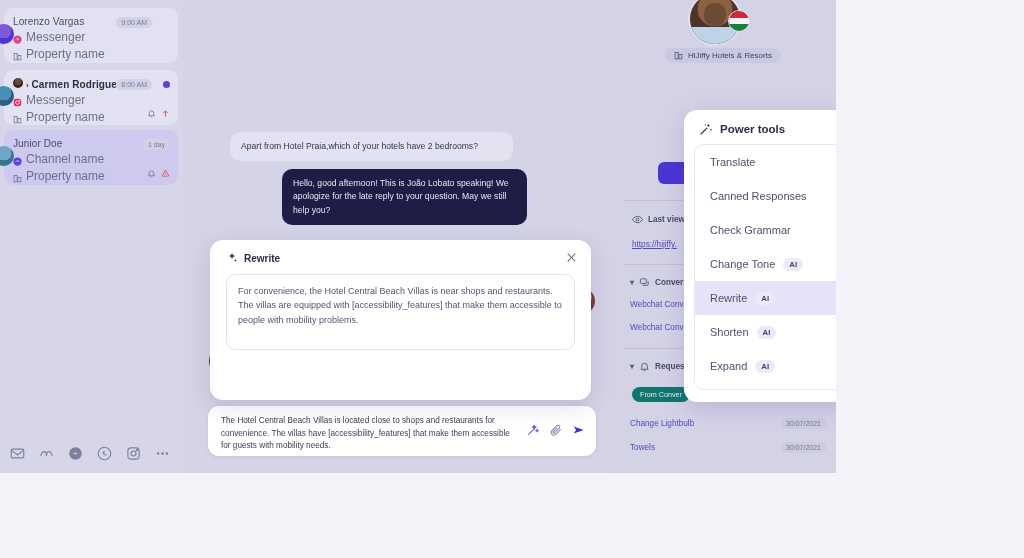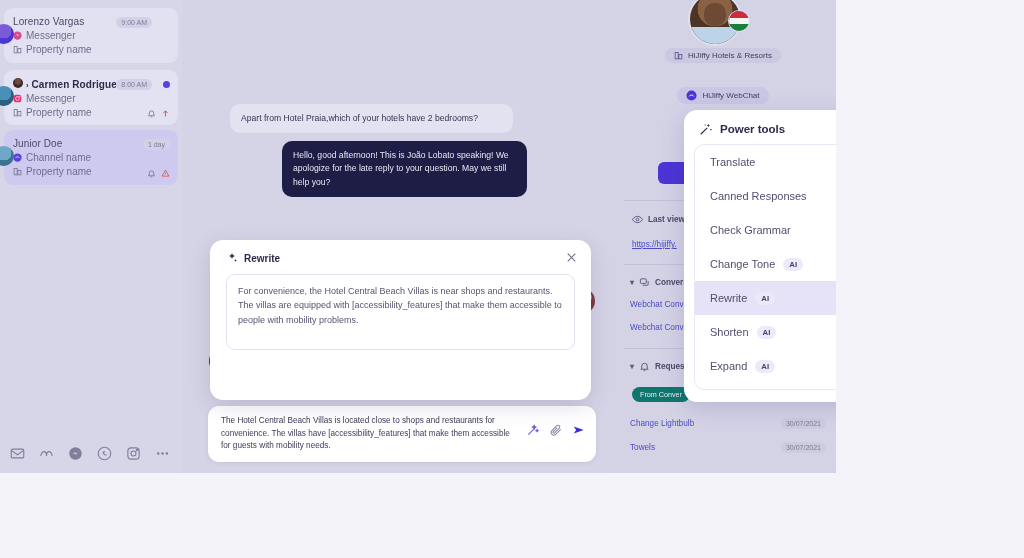--- a/index.html
+++ b/index.html
@@ -26,22 +26,22 @@
   }
   .conv-card.c1{top:8px;height:55px;background:#e2e1f1;}
   .conv-card.c2{top:70px;height:55px;background:#e3e2f2;}
   .conv-card.c3{top:130px;height:55px;background:#cec9ef;}
   .conv-name{
     font-size:10px;color:#4a4a68;letter-spacing:.1px;
     white-space:nowrap;overflow:hidden;
   }
   .conv-name.bold{font-weight:bold;color:#2c2c4a;}
   .conv-sub{
-    display:flex;align-items:center;gap:4px;margin-top:3px;
-    font-size:10px;color:#6e6e8c;white-space:nowrap;
+    display:flex;align-items:flex-end;gap:4px;margin-top:3px;
+    font-size:12px;color:#6e6e8c;white-space:nowrap;
   }
   .conv-sub .ic{width:9px;height:9px;flex:0 0 9px;display:block;}
   .conv-time{
     position:absolute;right:26px;top:9px;
     font-size:7px;color:#7b7b96;background:#d2d1e6;
     border-radius:7px;padding:2px 5px;
   }
   .conv-dot{
     position:absolute;right:8px;top:11px;width:7px;height:7px;
     border-radius:50%;background:#5b3fe0;
@@ -65,37 +65,37 @@
     box-sizing:border-box;
   }
   .chanbar .ci{width:15px;height:15px;display:block;}
   
   .thread{
     position:absolute;left:182px;top:0;right:226px;height:473px;
     background:#d5d4e6;
   }
   .bubble{
     position:absolute;border-radius:10px;font-size:8.6px;line-height:1.55;
-    padding:8px 11px;box-sizing:border-box;
+    padding:8px 11px;box-sizing:border-box;margin-top:28px;
   }
   .bubble.inb{background:#e3e2f1;color:#34344e;}
   .bubble.out{background:#1d1d46;color:#e8e7f3;}
   .b1{left:48px;top:104px;width:283px;}
   .b2{left:100px;top:141px;width:245px;}
   .b3{left:48px;top:193px;width:300px;}
   .thread-av{
     position:absolute;width:26px;height:26px;border-radius:50%;
     background:radial-gradient(circle at 50% 32%, #7d5a46 0 42%, #4a3428 43% 100%);
   }
   .av-left{left:27px;top:348px;}
   .av-right{left:387px;top:288px;
     background:radial-gradient(circle at 50% 35%, #c07a78 0 45%, #7d3b42 46% 100%);}
   
   .composer{
-    position:absolute;left:26px;top:406px;width:388px;height:56px;
+    position:absolute;left:26px;top:406px;width:388px;height:50px;
     background:#ffffff;border-radius:11px;
     box-shadow:0 1px 4px rgba(60,50,110,.10);
     text-decoration:underline;
   }
   .composer-text{
     position:absolute;left:13px;top:9px;width:300px;
     font-size:8.2px;line-height:1.55;color:#3c3c56;
   }
   .composer-tools{
     position:absolute;right:10px;top:17px;display:flex;align-items:center;gap:9px;
@@ -393,29 +393,20 @@
     <div class="rp-row" style="top:48px;">
       <span class="pill">
         <svg width="9" height="9" viewBox="0 0 24 24" fill="none" stroke="#4b4b7a" stroke-width="2">
           <rect x="3" y="4" width="8" height="17"></rect>
             <rect x="13" y="9" width="8" height="12"></rect>
         </svg>
         <span>HiJiffy Hotels &amp; Resorts</span>
       </span>
     </div>
 
-    <div class="rp-row" style="top:87px;">
-      <span class="pill blue">
-        <svg width="11" height="11" viewBox="0 0 24 24">
-          <circle cx="12" cy="12" r="11" fill="#4c35d6"></circle>
-          <path d="M7 14c1.5-4 8.5-4 10 0" fill="none" stroke="#fff" stroke-width="2"></path>
-        </svg>
-        <span>HiJiffy WebChat</span>
-      </span>
-    </div>
 
     <div class="rp-actions">
       <svg width="13" height="13" viewBox="0 0 24 24" fill="none" stroke="#5a5a7a" stroke-width="1.8">
         <rect x="2" y="5" width="20" height="14" rx="2"></rect>
           <path d="M2 7l10 7 10-7"></path>
       </svg>
     </div>
 
     <div class="btn-purple"></div>
 

